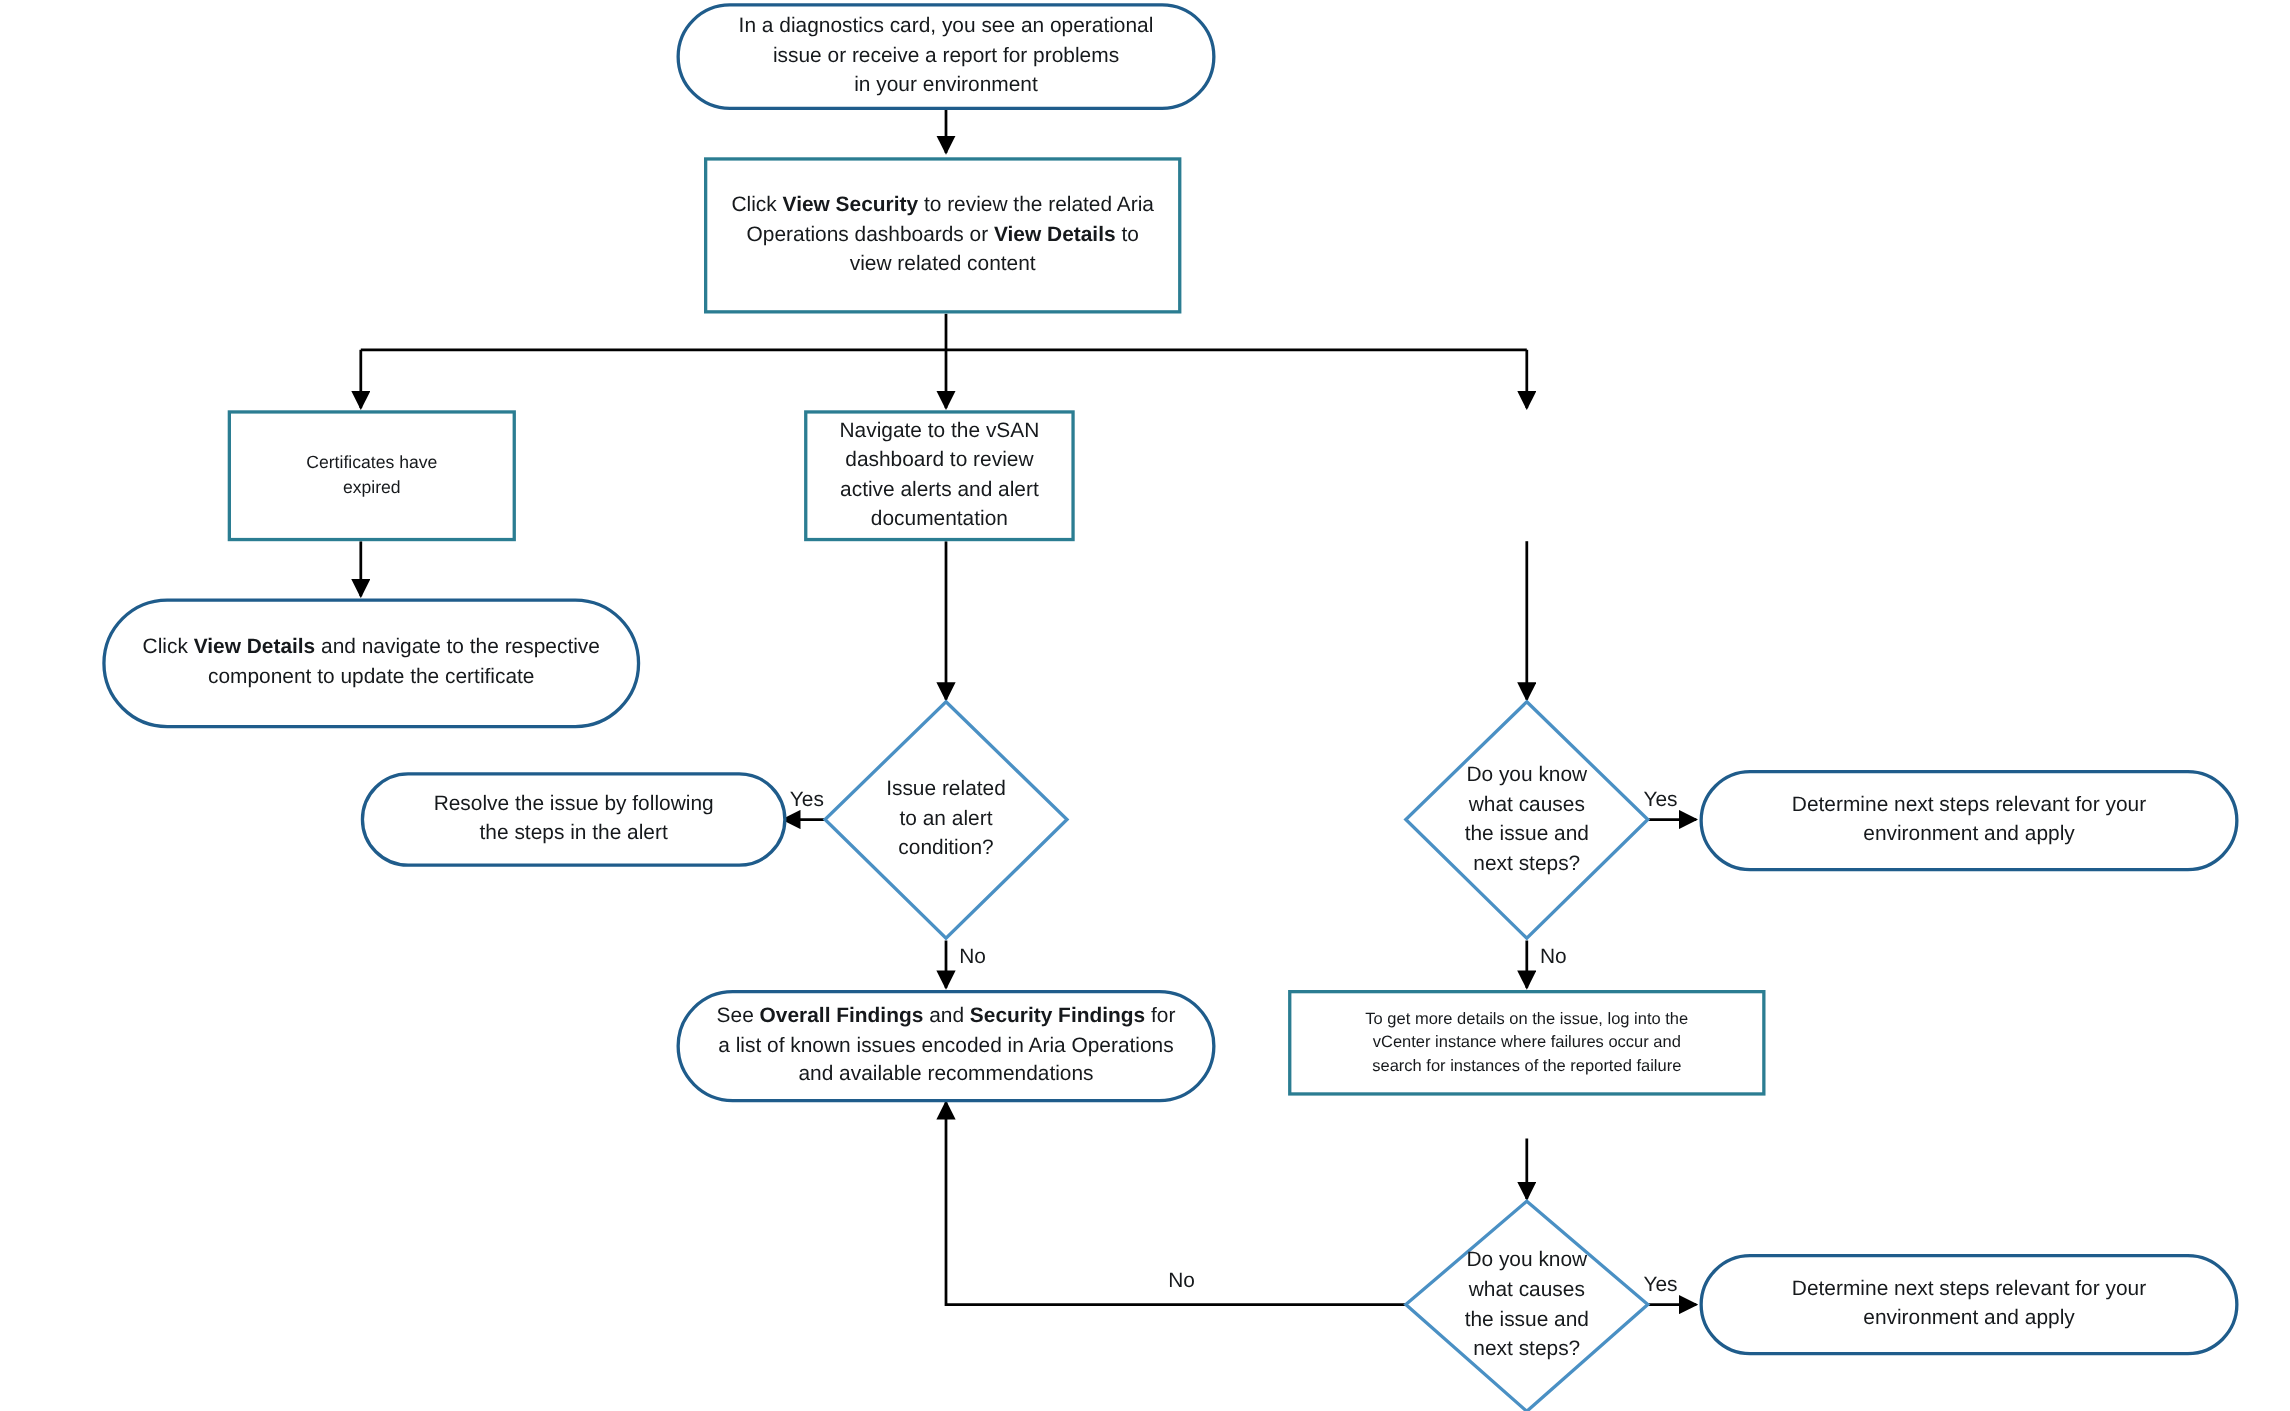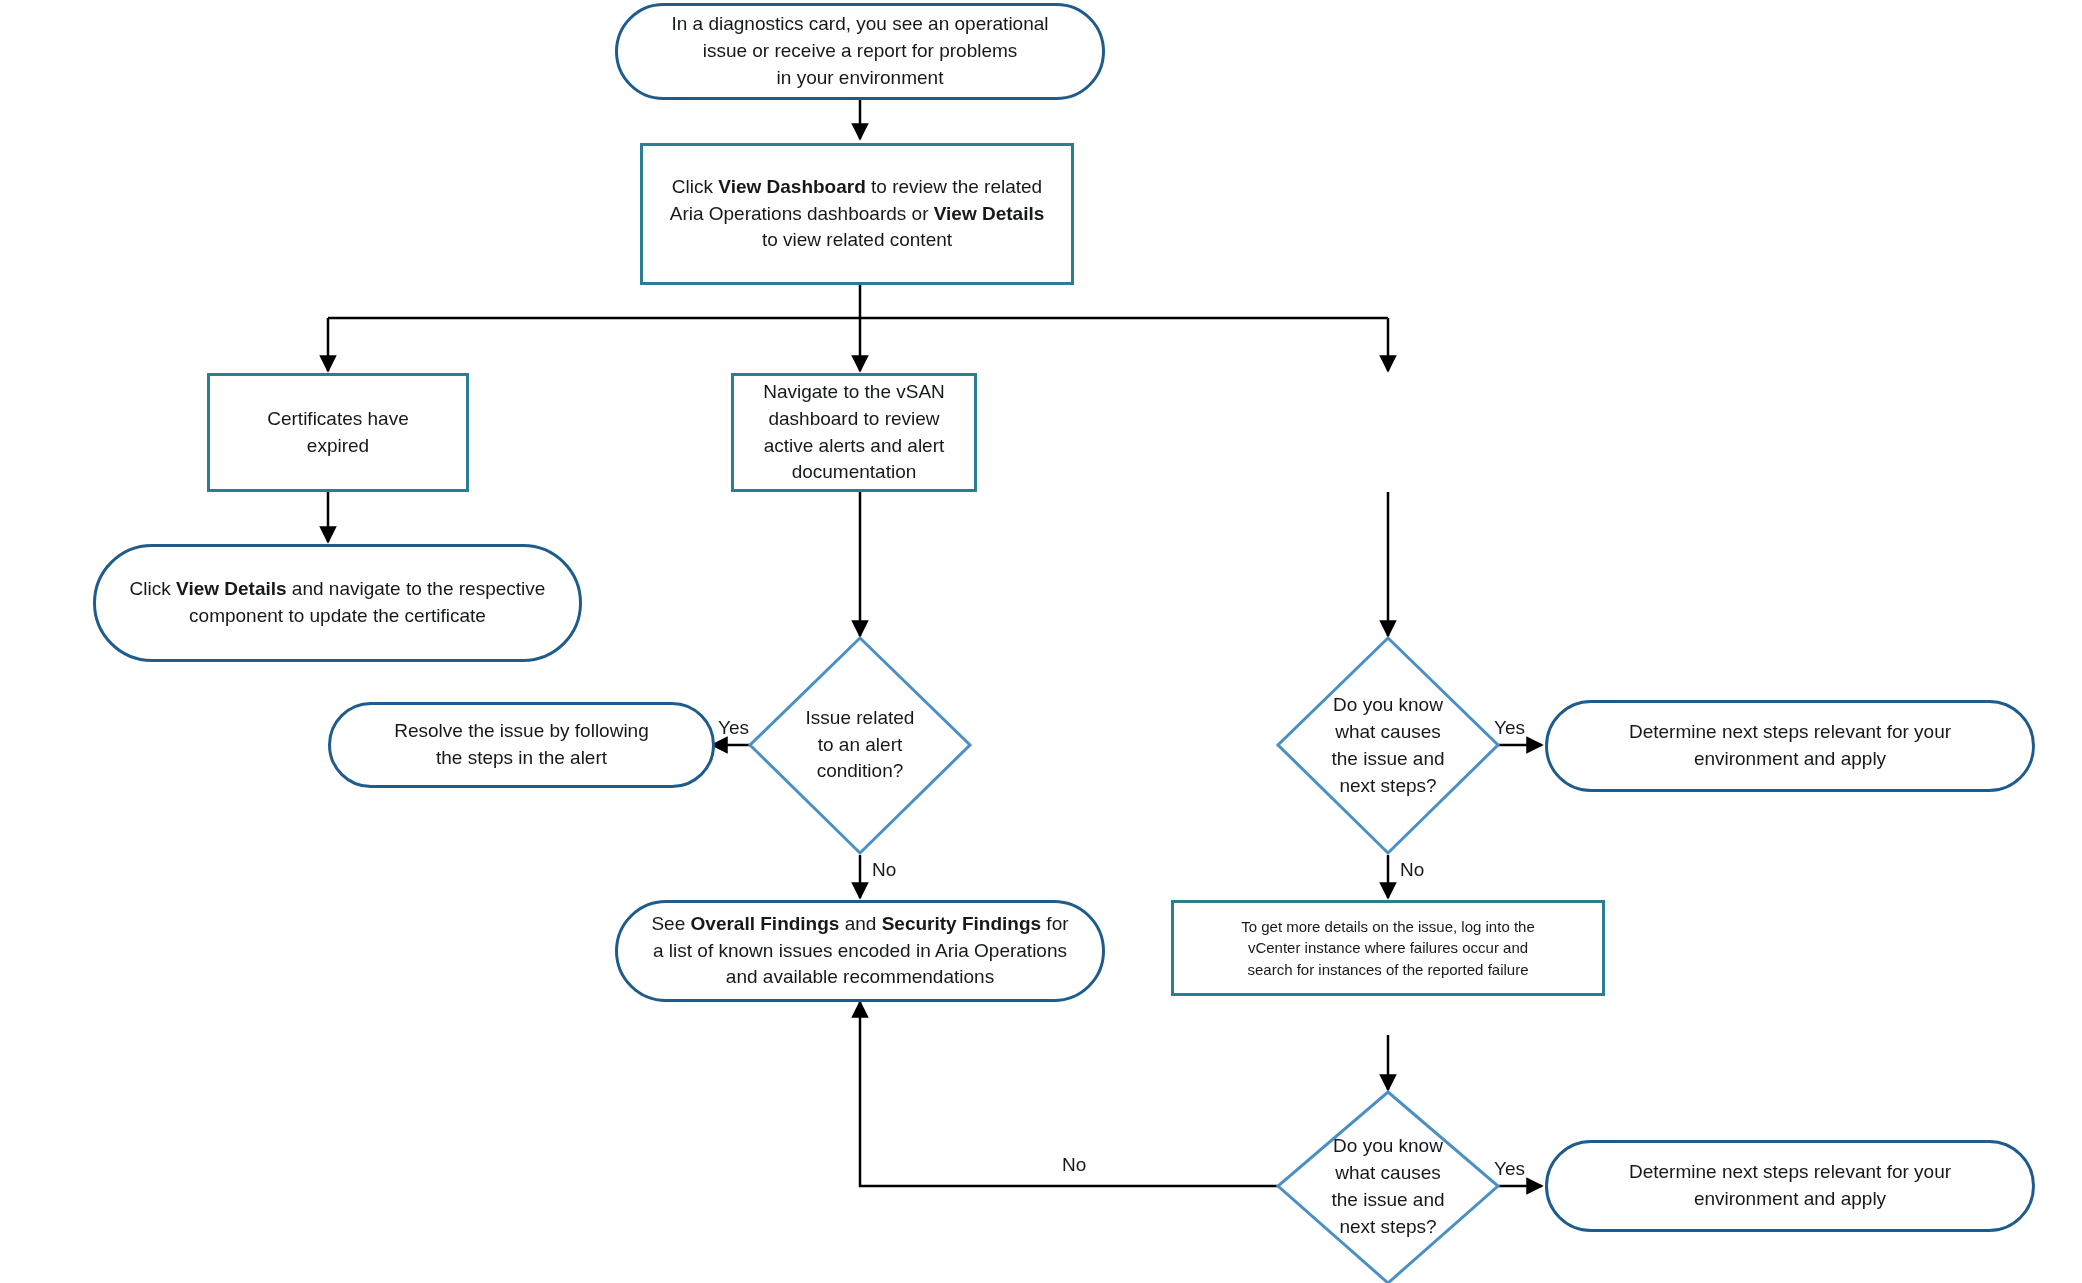--- a/index.html
+++ b/index.html
@@ -119,24 +119,24 @@
       <polygon points="1388,638 1498,745 1388,853 1278,745"></polygon>
       <polygon points="1388,1092 1498,1186 1388,1283 1278,1186"></polygon>
     </g>
   </svg>
 
   <div class="node rounded" style="left:615px; top:3px; width:490px; height:97px; font-size:19px;">
     <div class="txt">In a diagnostics  card, you see an operational<br>issue or receive a report for problems<br>in your environment</div>
   </div>
 
   <div class="node rect" style="left:640px; top:143px; width:434px; height:142px; font-size:19px;">
-    <div class="txt" style="max-width:390px;"><span>Click </span><b>View Dashboard</b><span> to review the related Aria Operations dashboards or </span><b>View Details</b><span> to view related content</span></div>
+    <div class="txt" style="max-width:390px;"><span>Click </span><b>View Security</b><span> to review the related Aria Operations dashboards or </span><b>View Details</b><span> to view related content</span></div>
   </div>
 
-  <div class="node rect" style="left:207px; top:373px; width:262px; height:119px; font-size:19px;">
+  <div class="node rect" style="left:207px; top:373px; width:262px; height:119px; font-size:16px;">
     <div class="txt">Certificates have<br>expired</div>
   </div>
 
   <div class="node rect" style="left:731px; top:373px; width:246px; height:119px; font-size:19px;">
     <div class="txt">Navigate to the vSAN<br>dashboard to review<br>active alerts and alert<br>documentation</div>
   </div>
 
 
   <div class="node rounded" style="left:93px; top:544px; width:489px; height:118px; font-size:19px;">
     <div class="txt" style="max-width:420px;"><span>Click </span><b>View Details</b><span> and navigate to the respective component to update the certificate</span></div>

